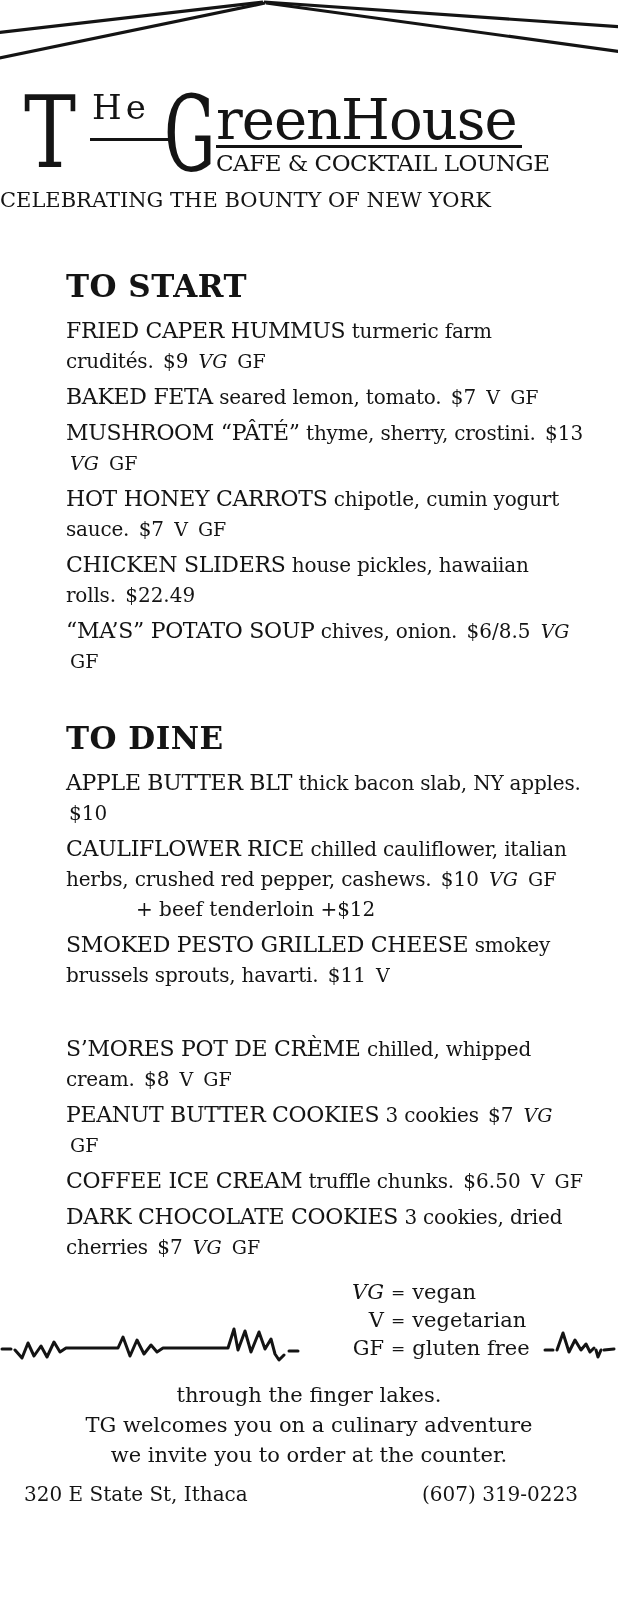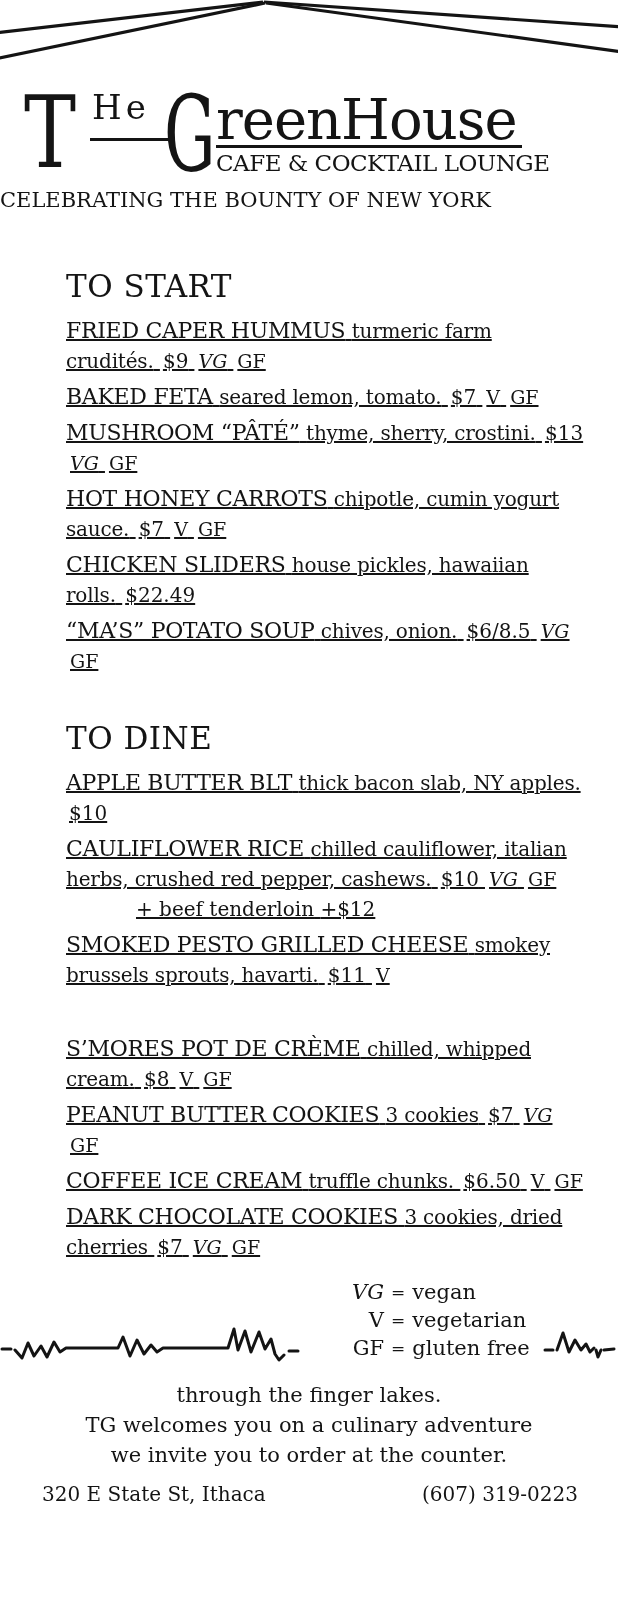--- a/index.html
+++ b/index.html
@@ -44,45 +44,45 @@
   }
   .tagline {
     position: absolute; top: 188px; left: 0; right: 0;
     text-align: left; font-size: 21px; letter-spacing: 0px;
   }
 
   
   .menu { padding: 0 34px 0 66px; }
   .section { margin-top: 44px; }
   .section-heading {
-    font-size: 31px; line-height: 36px; font-weight: 400;
+    font-size: 31px; line-height: 36px; font-weight: 700;
     margin: 0 0 12px 0; letter-spacing: 0.5px;
   }
-  .item { margin: 0 0 6px 0; line-height: 30px; font-size: 20px; text-decoration: underline; }
+  .item { margin: 0 0 6px 0; line-height: 30px; font-size: 20px; }
   .item-name  { font-size: 22px; letter-spacing: -0.3px; }
   .item-desc  { font-size: 20px; letter-spacing: -0.2px; }
   .item-price { font-size: 20px; margin-left: 3px; }
   .item-flags { font-size: 19px; }
   .flag { margin-left: 4px; }
   .flag.vg { font-style: italic; }
   .addon { margin-left: 70px; font-size: 20px; line-height: 30px; }
 
   
   .legend-zone { position: relative; height: 92px; margin-top: 16px; }
   .squiggle { position: absolute; left: 0; top: 45px; }
   .legend { position: absolute; left: 346px; top: 0; }
   .legend-row { display: flex; line-height: 28px; font-size: 21px; }
   .legend-abbr { width: 38px; text-align: right; }
   .legend-abbr.vg { font-style: italic; }
   .legend-sep { margin: 0 7px; font-size: 17px; }
 
   
   .welcome { margin-top: 10px; text-align: center; font-size: 21px; line-height: 30px; }
   .footer {
-    margin-top: 12px; padding: 0 40px 0 42px;
+    margin-top: 12px; padding: 0 40px 0 24px;
     display: flex; justify-content: space-between; align-items: baseline;
     font-size: 20px;
   }
 </style>
 </head>
 <body>
 
 <div class="header">
   <svg class="roof" width="618" height="62" viewBox="0 0 618 62" fill="none">
     <path d="M263 2 L-5 33" stroke="#141414" stroke-width="3.2"></path>

